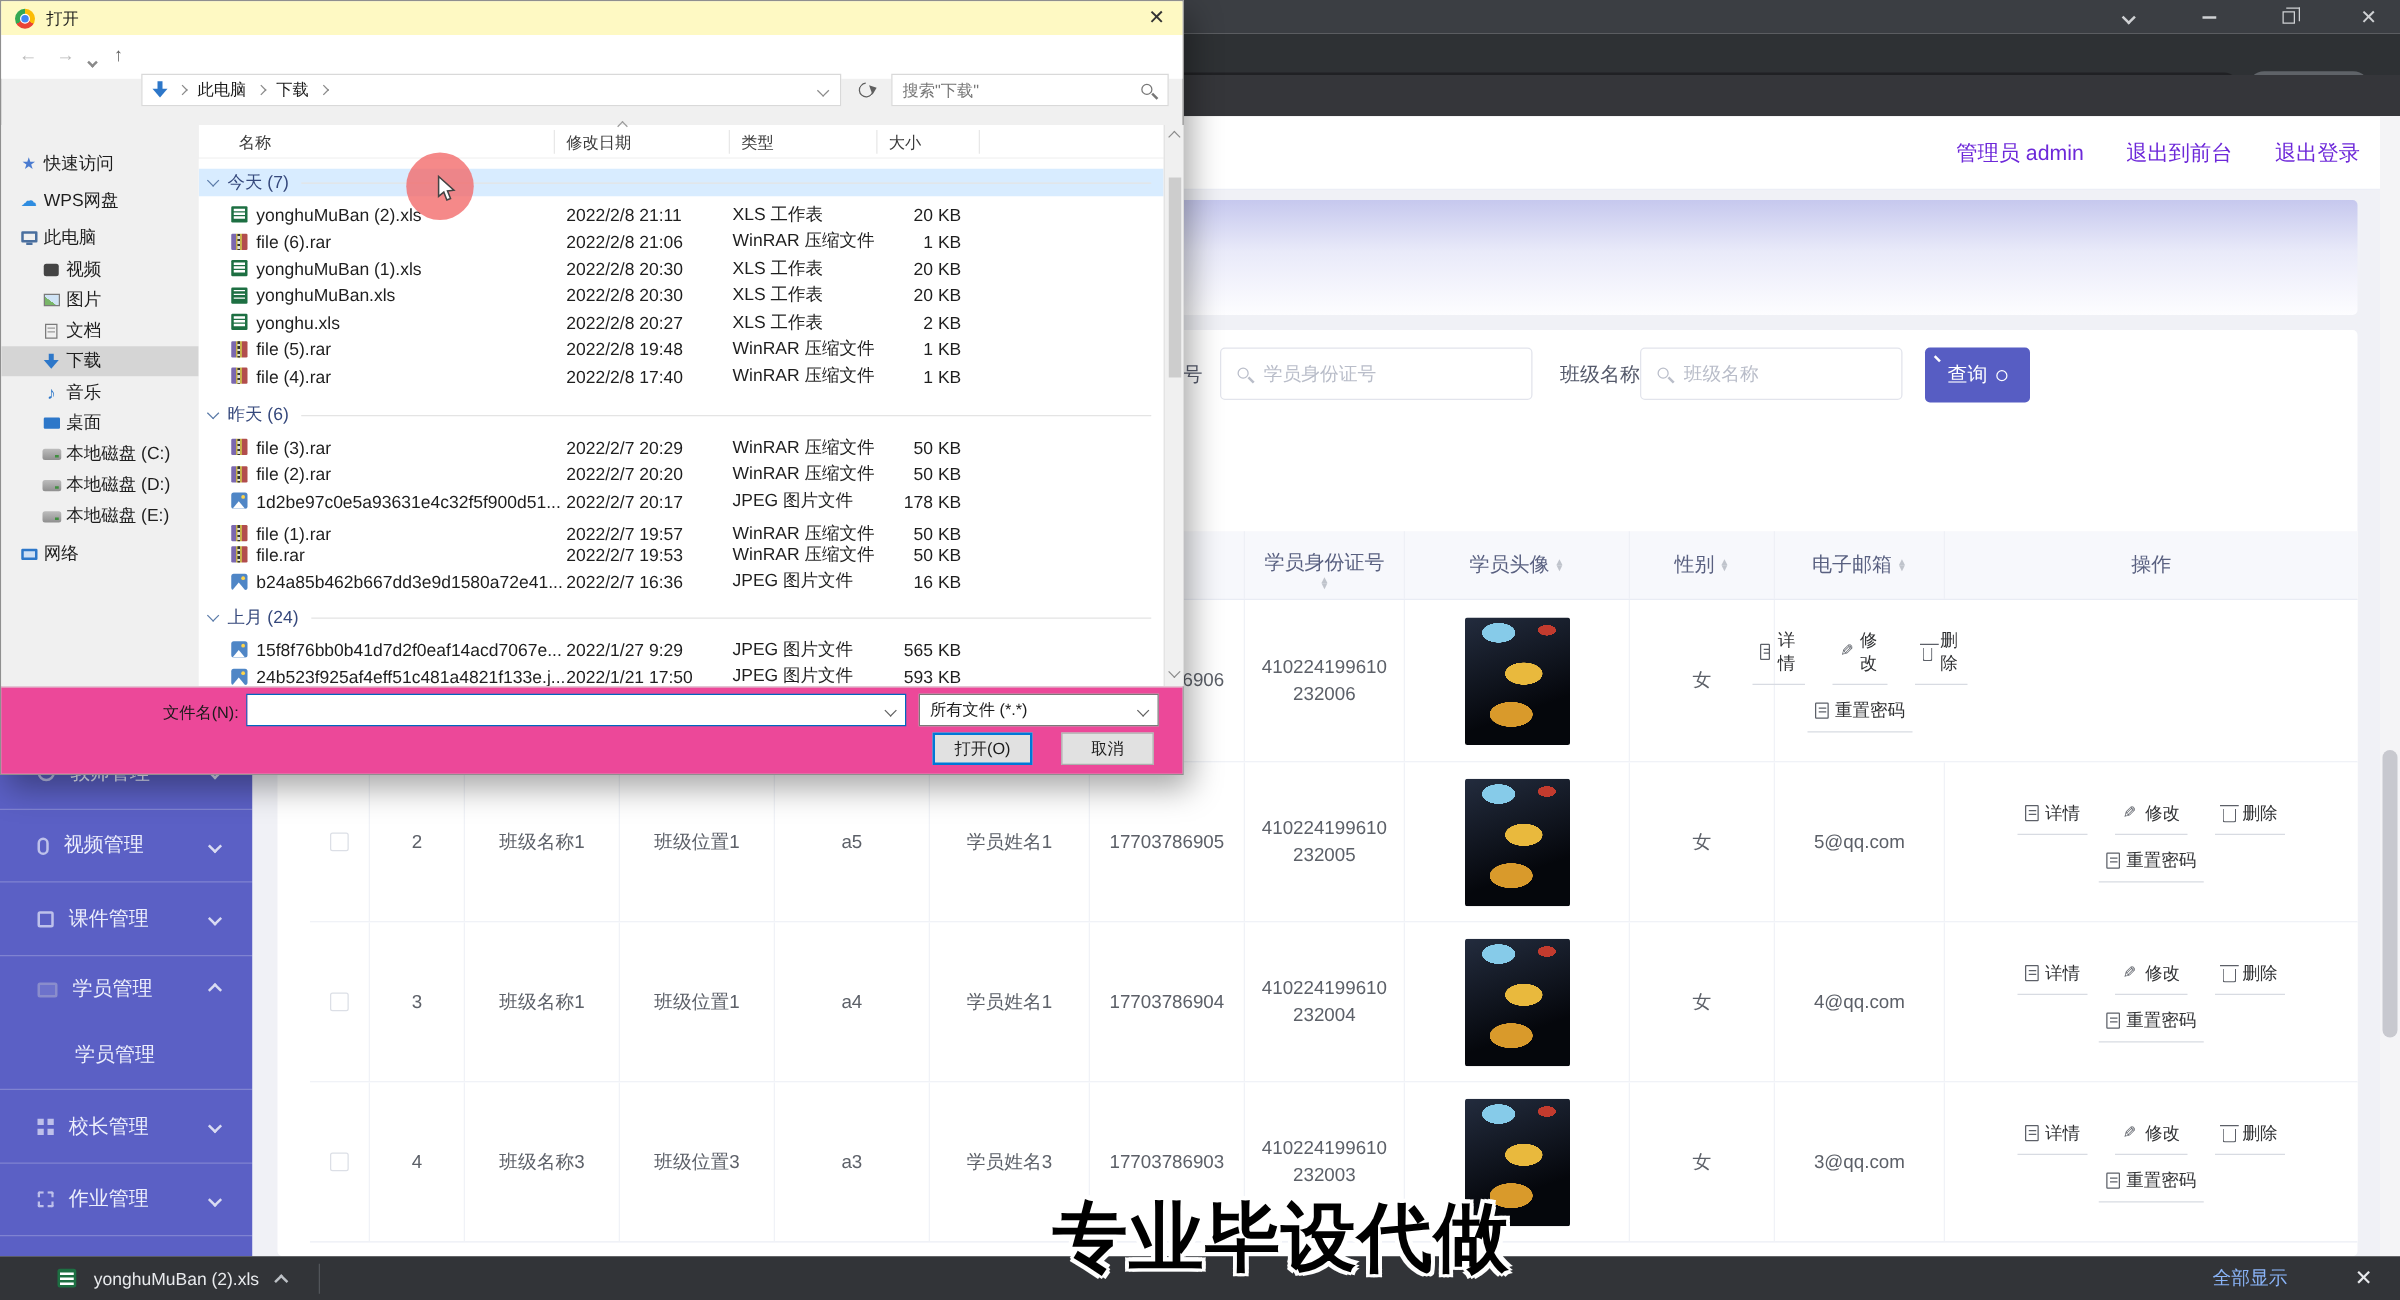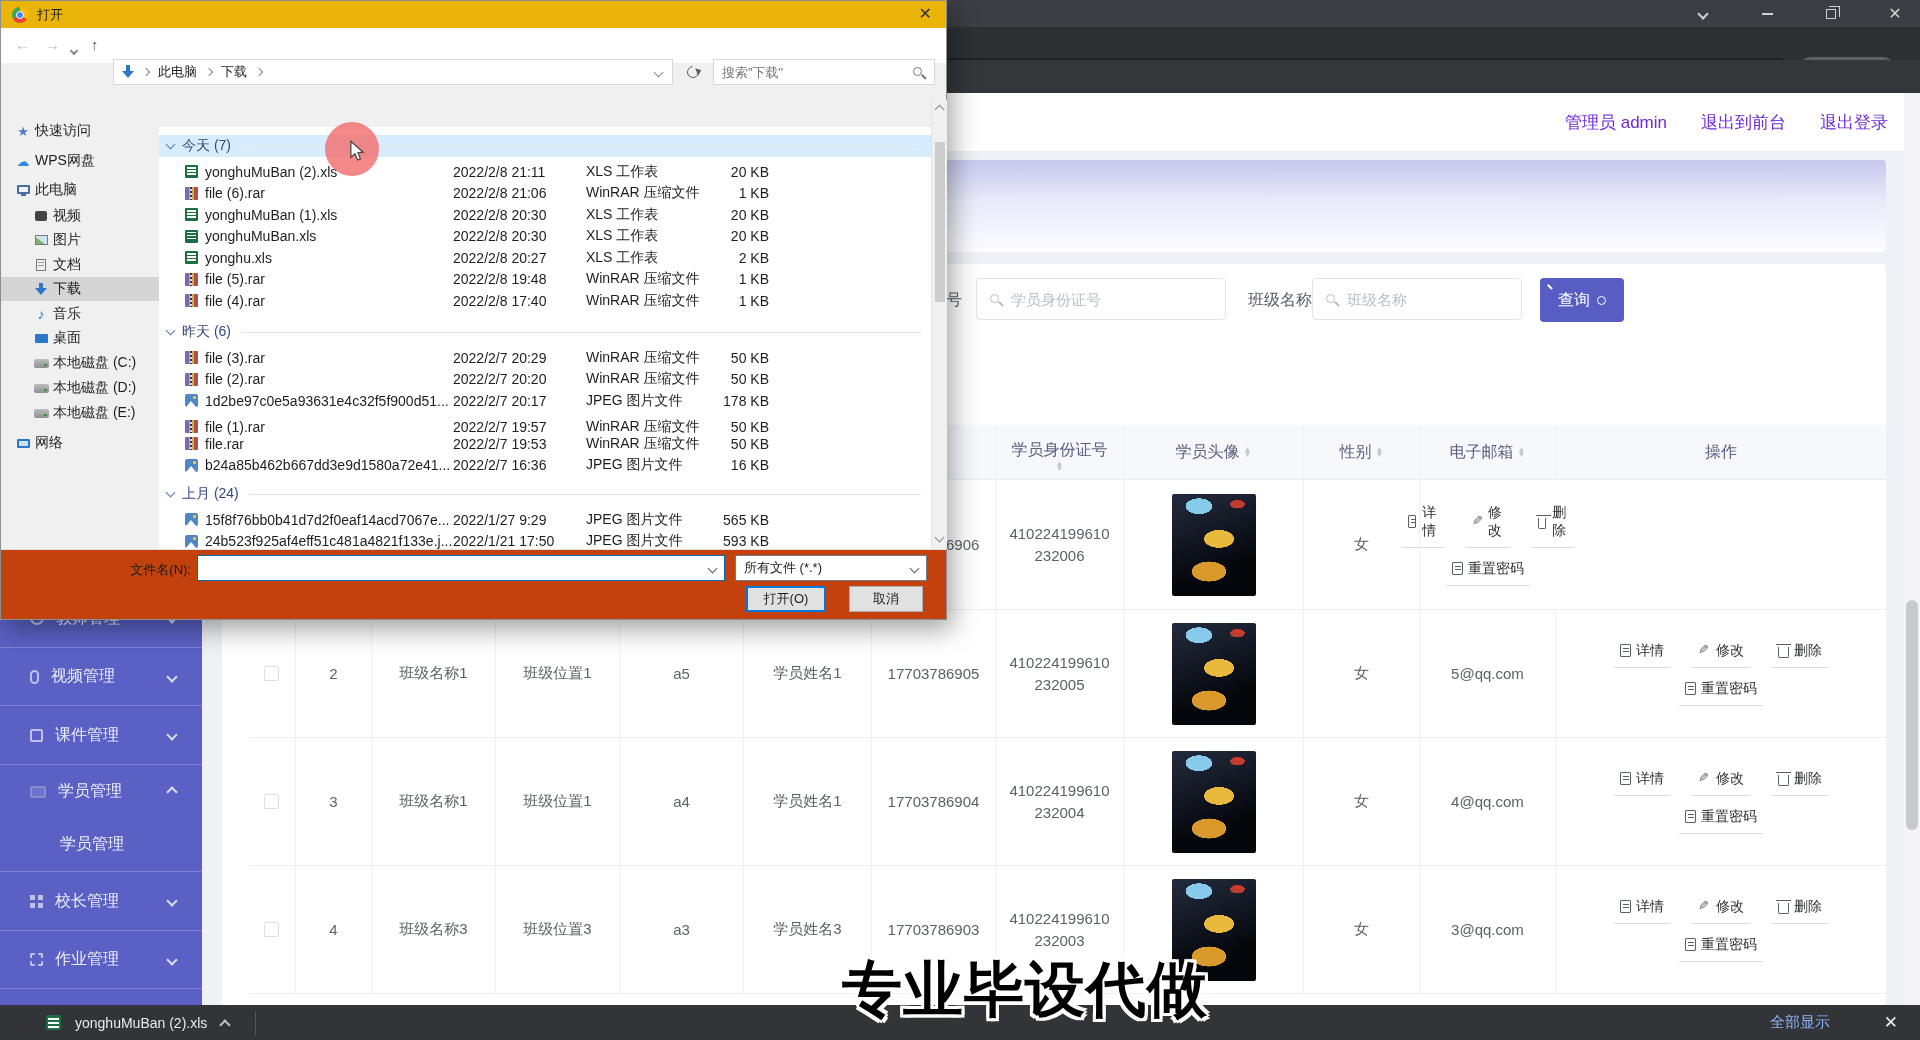--- a/index.html
+++ b/index.html
@@ -112,21 +112,21 @@
   #dl-divider { width:1px; height:24px; background:#515459; margin-left:26px; }
   #dl-showall { position:absolute; right:90px; color:#8ab4f8; font-size:15px; cursor:pointer; }
   #dl-close { position:absolute; right:22px; color:#e8eaed; font-size:17px; cursor:pointer; }
 
   
   #watermark { left:842px; top:950px; z-index:50; font-size:60px; font-weight:900; color:#000; letter-spacing:1px;
      text-shadow:-3px -3px 0 #fff,3px -3px 0 #fff,-3px 3px 0 #fff,3px 3px 0 #fff,-3px 0 0 #fff,3px 0 0 #fff,0 -3px 0 #fff,0 3px 0 #fff; }
 
   
   #dlg { left:0; top:0; width:947px; height:620px; background:#f0f0f0; border:1px solid #8f8f8f; box-shadow:6px 10px 24px rgba(0,0,0,.35); z-index:30; }
-  #dlg-title { left:0; top:0; width:945px; height:27px; background:#eab308; display:flex; align-items:center; }
+  #dlg-title { left:0; top:0; width:945px; height:27px; background:#fef9c3; display:flex; align-items:center; }
   .chrome-ic { width:16px; height:16px; border-radius:50%; margin-left:11px;
      background:conic-gradient(from 120deg, #ea4335 0 33%, #34a853 33% 66%, #fbbc05 66% 100%); position:relative; }
   .chrome-ic::before { content:""; position:absolute; left:4px; top:4px; width:8px; height:8px; border-radius:50%; background:#4285f4; border:1.5px solid #fff; box-sizing:border-box; }
   #dlg-title-text { margin-left:9px; font-size:13px; color:#1a1a1a; }
   #dlg-close { position:absolute; right:14px; top:3px; color:#333; font-size:16px; cursor:pointer; }
   #dlg-nav-row { left:0; top:27px; width:945px; height:35px; background:#fff; }
   .navarrow { position:absolute; top:8px; font-size:15px; color:#b9b9b9; }
   .navarrow.en { color:#5f5f5f; }
   #dlg-crumbbox { left:112px; top:31px; width:560px; height:26px; background:#fff; border:1px solid #d9d9d9; display:flex; align-items:center; font-size:13px; color:#1b1b1b; }
   .crumb-sep { width:6px; height:6px; border-right:1.6px solid #8a8a8a; border-bottom:1.6px solid #8a8a8a; transform:rotate(-45deg); margin:0 9px; }
@@ -188,21 +188,21 @@
   .fi-excel { width:13px; height:13px; background:#1d6f42; border-radius:1px; position:relative; }
   .fi-excel::before { content:""; position:absolute; left:2px; top:2px; width:9px; height:1.3px; background:#fff; box-shadow:0 3px 0 #fff, 0 6px 0 #fff; }
   .fi-rar { width:13px; height:13px; border-radius:1px; background:linear-gradient(90deg,#7b68ae 0 4px, #c8b14a 4px 9px, #b24d4d 9px); position:relative; }
   .fi-rar::before { content:""; position:absolute; left:5px; top:0; width:2px; height:13px; background:repeating-linear-gradient(#333 0 2px, #ddd 2px 4px); }
   .fi-jpeg { width:13px; height:13px; background:#4f86c6; border-radius:2px; position:relative; overflow:hidden; }
   .fi-jpeg::before { content:""; position:absolute; left:1px; bottom:0; border-left:5px solid transparent; border-right:5px solid transparent; border-bottom:6px solid #fff; }
   .fi-jpeg::after { content:""; position:absolute; right:2px; top:2px; width:3px; height:3px; border-radius:50%; background:#ffd54a; }
   #dlg-vscroll { left:930px; top:99px; width:16px; height:449px; background:#f0f0f0; border-left:1px solid #e4e4e4; }
   .scr-arrow { position:absolute; left:4px; width:7px; height:7px; border-right:1.6px solid #8a8a8a; border-bottom:1.6px solid #8a8a8a; }
   #dlg-thumb { position:absolute; left:3px; top:42px; width:10px; height:160px; background:#cdcdcd; }
-  #dlg-bottom { left:0; top:548px; width:945px; height:70px; background:#c2410c; border-top:1px solid #dfdfdf; }
+  #dlg-bottom { left:0; top:548px; width:945px; height:70px; background:#ec4899; border-top:1px solid #dfdfdf; }
   #fn-label { position:absolute; left:120px; top:11px; width:70px; text-align:right; font-size:13px; color:#1b1b1b; }
   #fn-combo { position:absolute; left:196px; top:5px; width:528px; height:26px; background:#fff; border:1px solid #0067c0; }
   #fn-combo input { width:100%; height:100%; border:none; outline:none; padding:0 24px 0 6px; font-size:13px; }
   .combo-chev { position:absolute; right:8px; top:9px; width:7px; height:7px; border-right:1.6px solid #5f5f5f; border-bottom:1.6px solid #5f5f5f; transform:rotate(45deg); }
   #ft-combo { position:absolute; left:734px; top:5px; width:192px; height:26px; background:#fff; border:1px solid #7a7a7a; font-size:13px; color:#1b1b1b; display:flex; align-items:center; padding-left:8px; }
   .winbtn { position:absolute; top:36px; height:26px; background:#e1e1e1; border:1px solid #adadad; font-size:13px; color:#1b1b1b; display:flex; align-items:center; justify-content:center; cursor:pointer; }
   #btn-open { left:745px; width:80px; border:2px solid #0078d7; }
   #btn-cancel { left:848px; width:74px; }
 
   
@@ -606,20 +606,31 @@
         <span id="crumb-ddchev"></span>
       </div>
       <div class="abs" id="dlg-refresh">
           <span class="refresh-ic"></span>
         </div>
       <div class="abs" id="dlg-search">
         <input placeholder="搜索&quot;下载&quot;" style="">
         <span class="sglyph abs"></span>
       </div>
     </div>
+    <div class="abs" id="dlg-colhdr">
+      <span class="colh" style="left:32px;">名称</span>
+      <span class="colsep" style="left:284px;"></span>
+      <span class="sort-up-mini" style="left:336px; top:-2px;"></span>
+      <span class="colh" style="left:294px;">修改日期</span>
+      <span class="colsep" style="left:424px;"></span>
+      <span class="colh" style="left:434px;">类型</span>
+      <span class="colsep" style="left:542px;"></span>
+      <span class="colh" style="left:552px;">大小</span>
+      <span class="colsep" style="left:624px;"></span>
+    </div>
     <div class="abs" id="dlg-navpane">
         <div class="dnav-item" style="position: absolute; left: 0px; width: 158px; top: 17px; height: 28px;">
           <span class="nic">
             <span class="ic-star">★</span>
           </span>
           <span>快速访问</span>
         </div>
         <div class="dnav-item" style="position: absolute; left: 0px; width: 158px; top: 47px; height: 28px;">
           <span class="nic">
             <span class="ic-cloud">☁</span>

